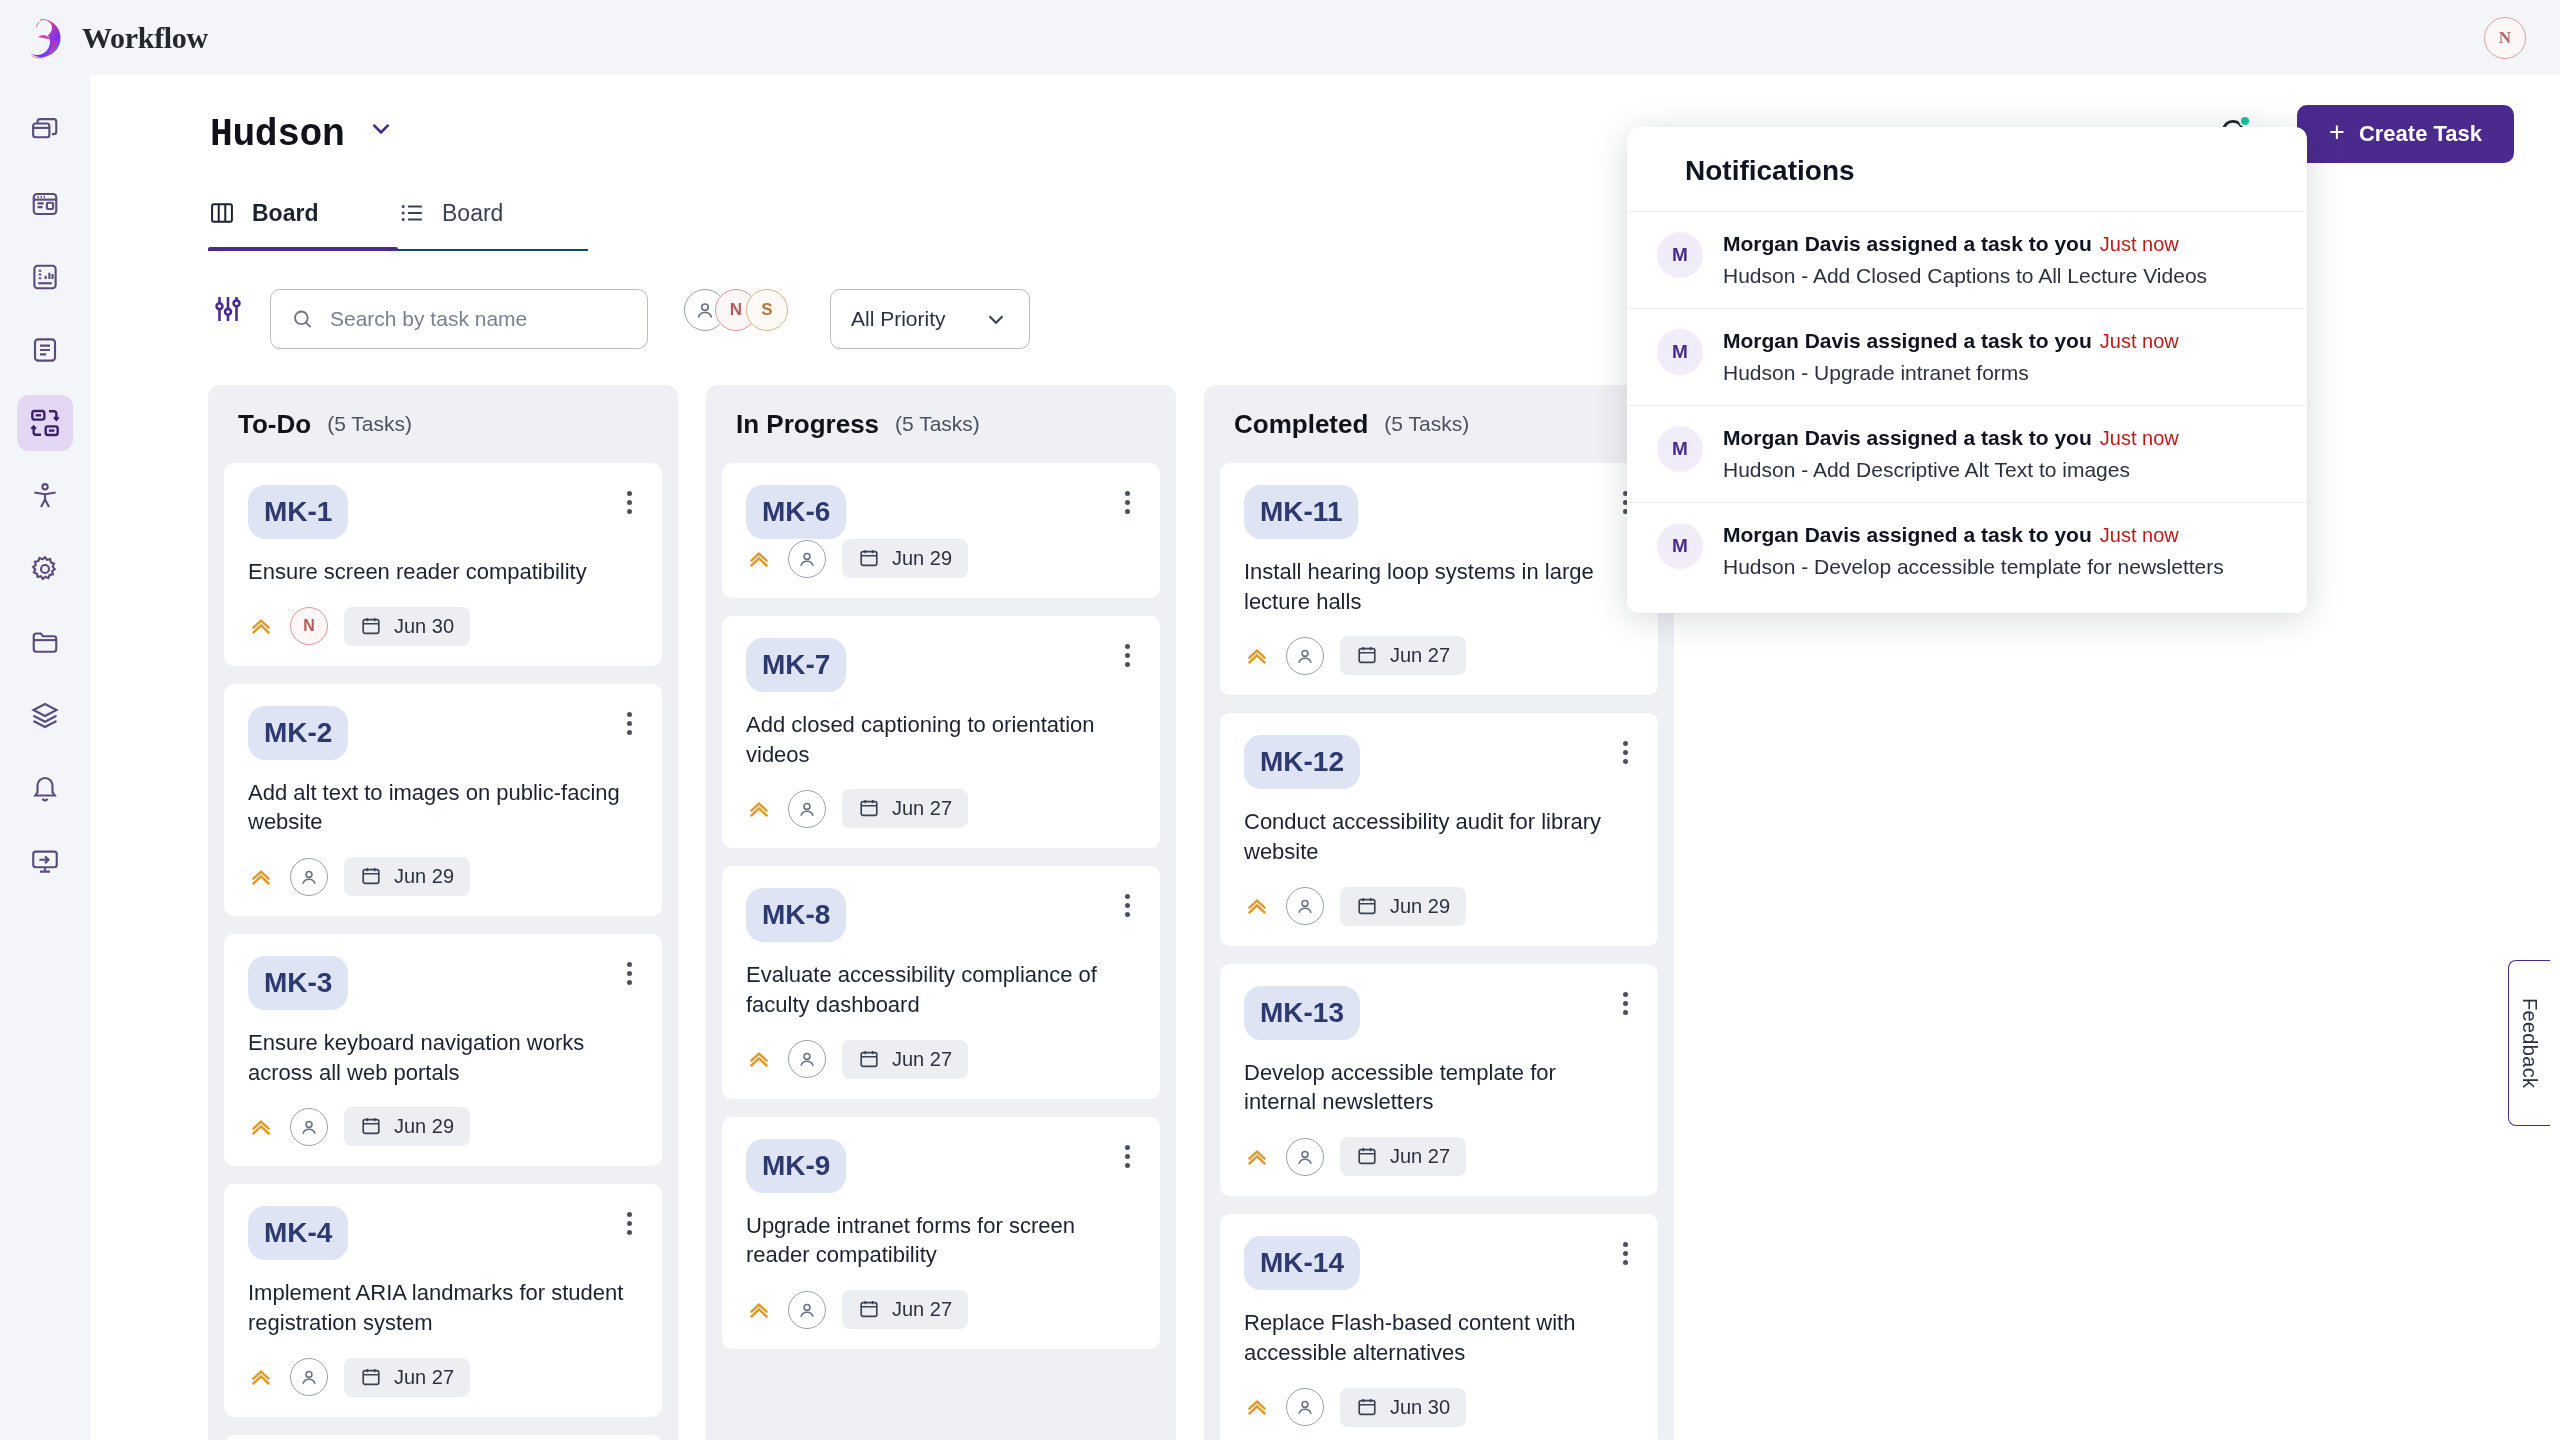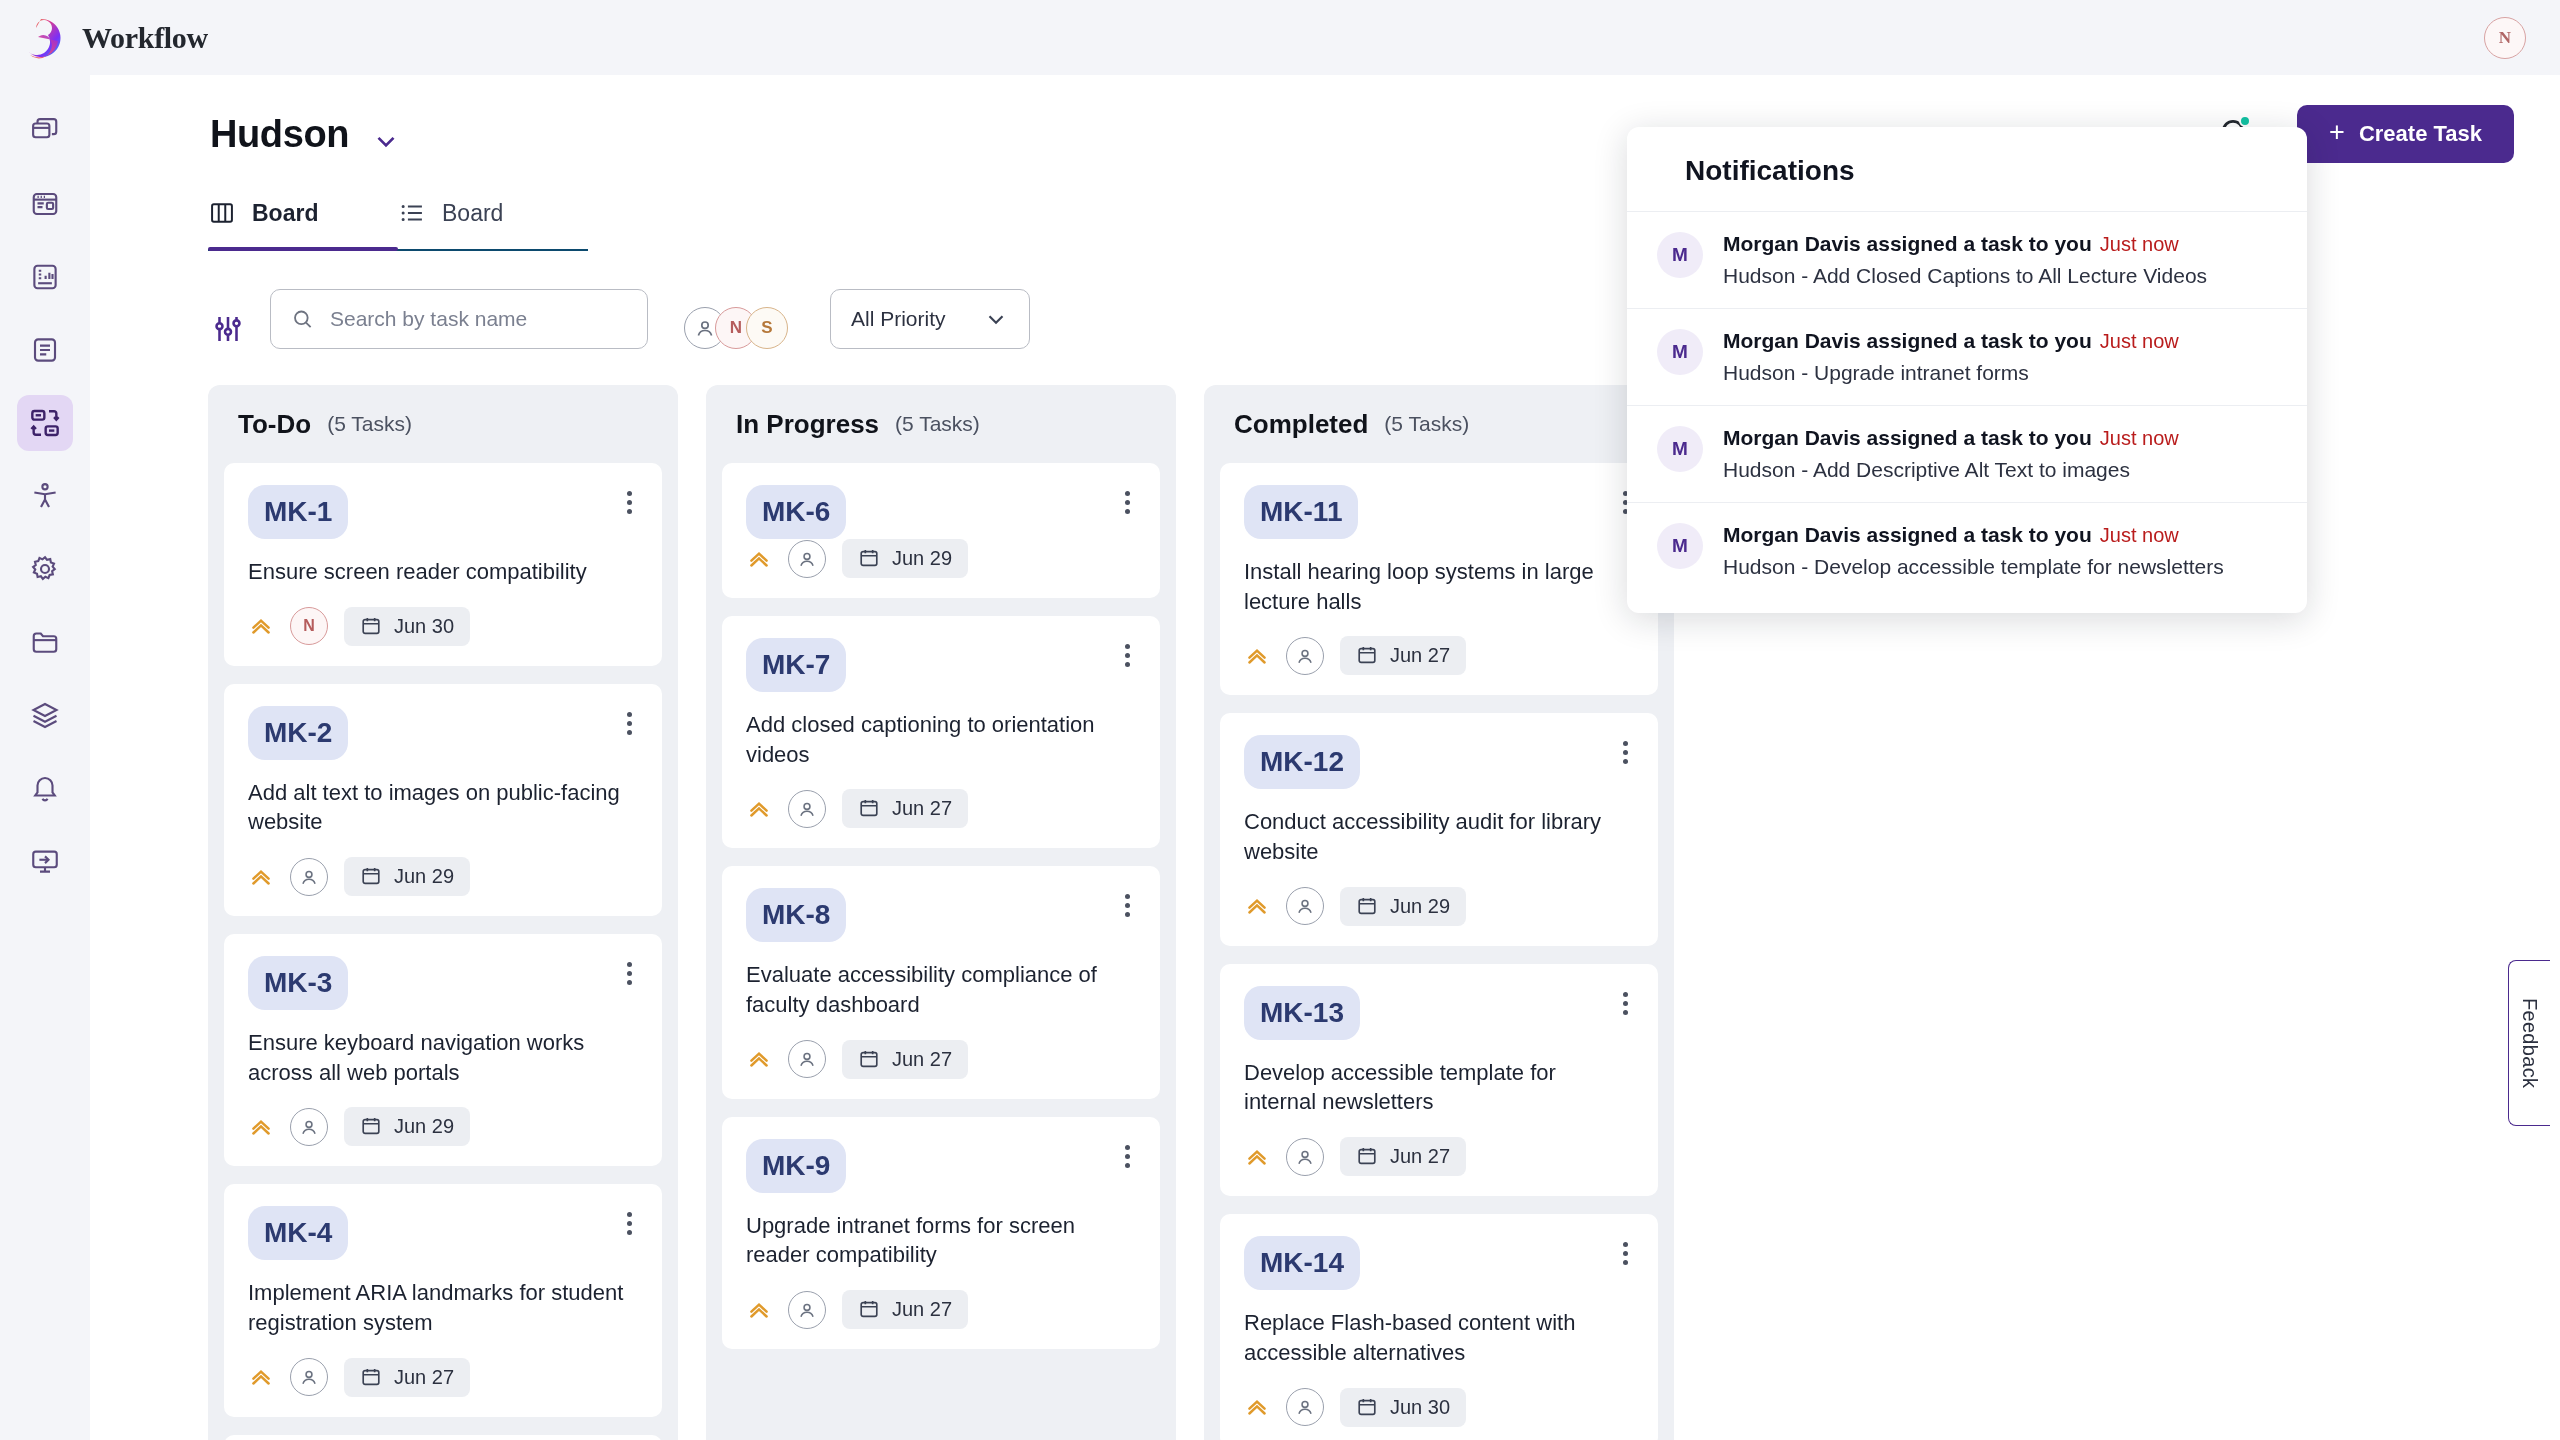--- a/index.html
+++ b/index.html
@@ -53,21 +53,21 @@
     width: 2470px; height: 1365px;
     background: #ffffff;
     border-top-left-radius: 26px;
     overflow: hidden;
   }
 
   .page-head {
     display: flex; align-items: center;
     padding: 30px 46px 0 30px;
   }
-  .proj-title-wrap { display: flex; align-items: flex-end; gap: 22px; padding-left: 90px; }
+  .proj-title-wrap { display: flex; align-items: flex-start; gap: 22px; padding-left: 90px; font-family: Liberation Mono, monospace; }
   .proj-title { font-size: 38px; font-weight: 700; color: #10131a; letter-spacing: -0.4px; }
   .chev-btn { display: flex; align-items: center; cursor: pointer; }
   .head-right { margin-left: auto; display: flex; align-items: center; gap: 42px; }
   .bell-btn { position: relative; width: 44px; height: 44px; display:flex; align-items:center; justify-content:center; }
   .bell-dot {
     position: absolute; top: 3px; right: 4px;
     width: 12px; height: 12px; border-radius: 50%;
     background: #13c2a3; border: 2px solid #ffffff;
   }
   .create-btn {
@@ -96,21 +96,21 @@
     font-size: 23px; color: #3b4254;
   }
   .tab.active { font-weight: 700; color: #1c2230; }
   .tab-underline {
     position: absolute; bottom: -2px; left: 0;
     width: 190px; height: 4px; background: #4b2a8e; border-radius: 2px;
   }
 
   
   .filter-row {
-    display: flex; align-items: flex-end; gap: 22px;
+    display: flex; align-items: flex-start; gap: 22px;
     margin: 38px 0 0 118px;
   }
   .slider-icon { width: 40px; height: 40px; display: flex; align-items: center; justify-content: center; cursor: pointer; }
   .search-box {
     width: 378px; height: 60px;
     border: 1.5px solid #b9bcc4; border-radius: 10px;
     display: flex; align-items: center; gap: 16px;
     padding: 0 20px;
     background: #fff;
   }

